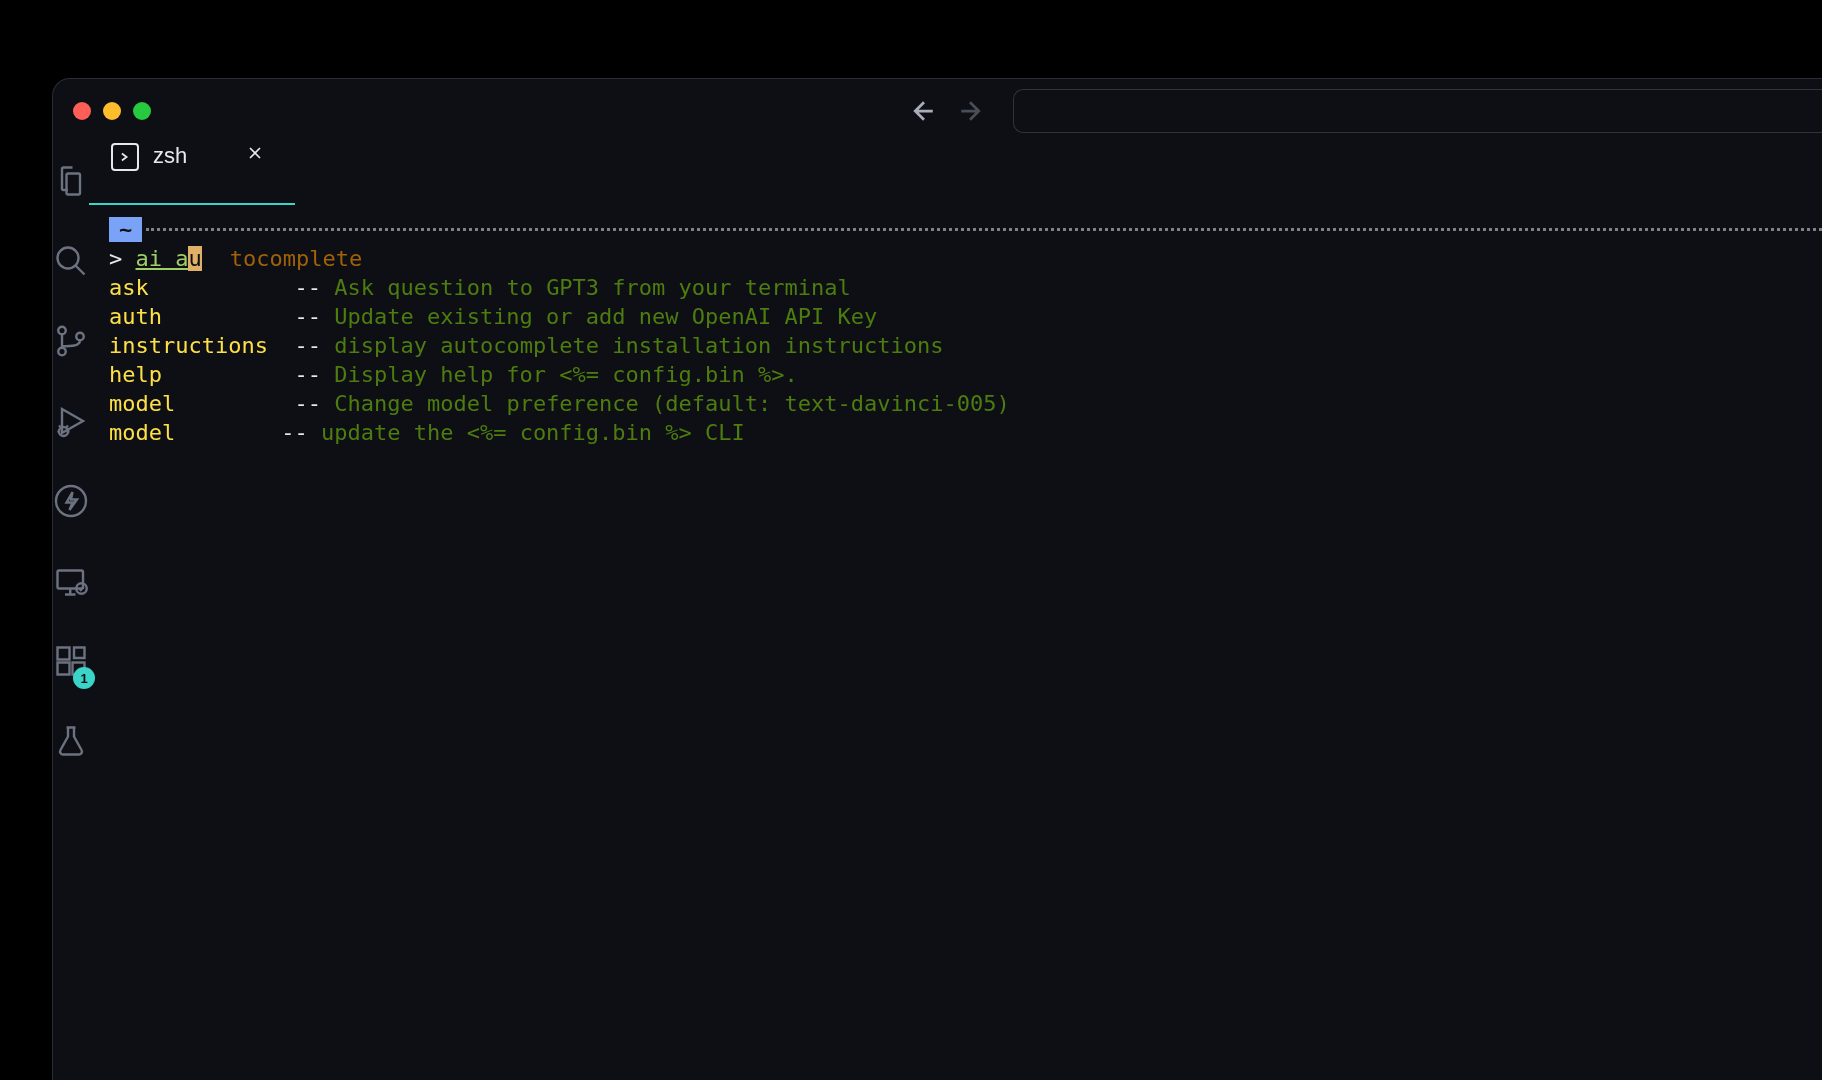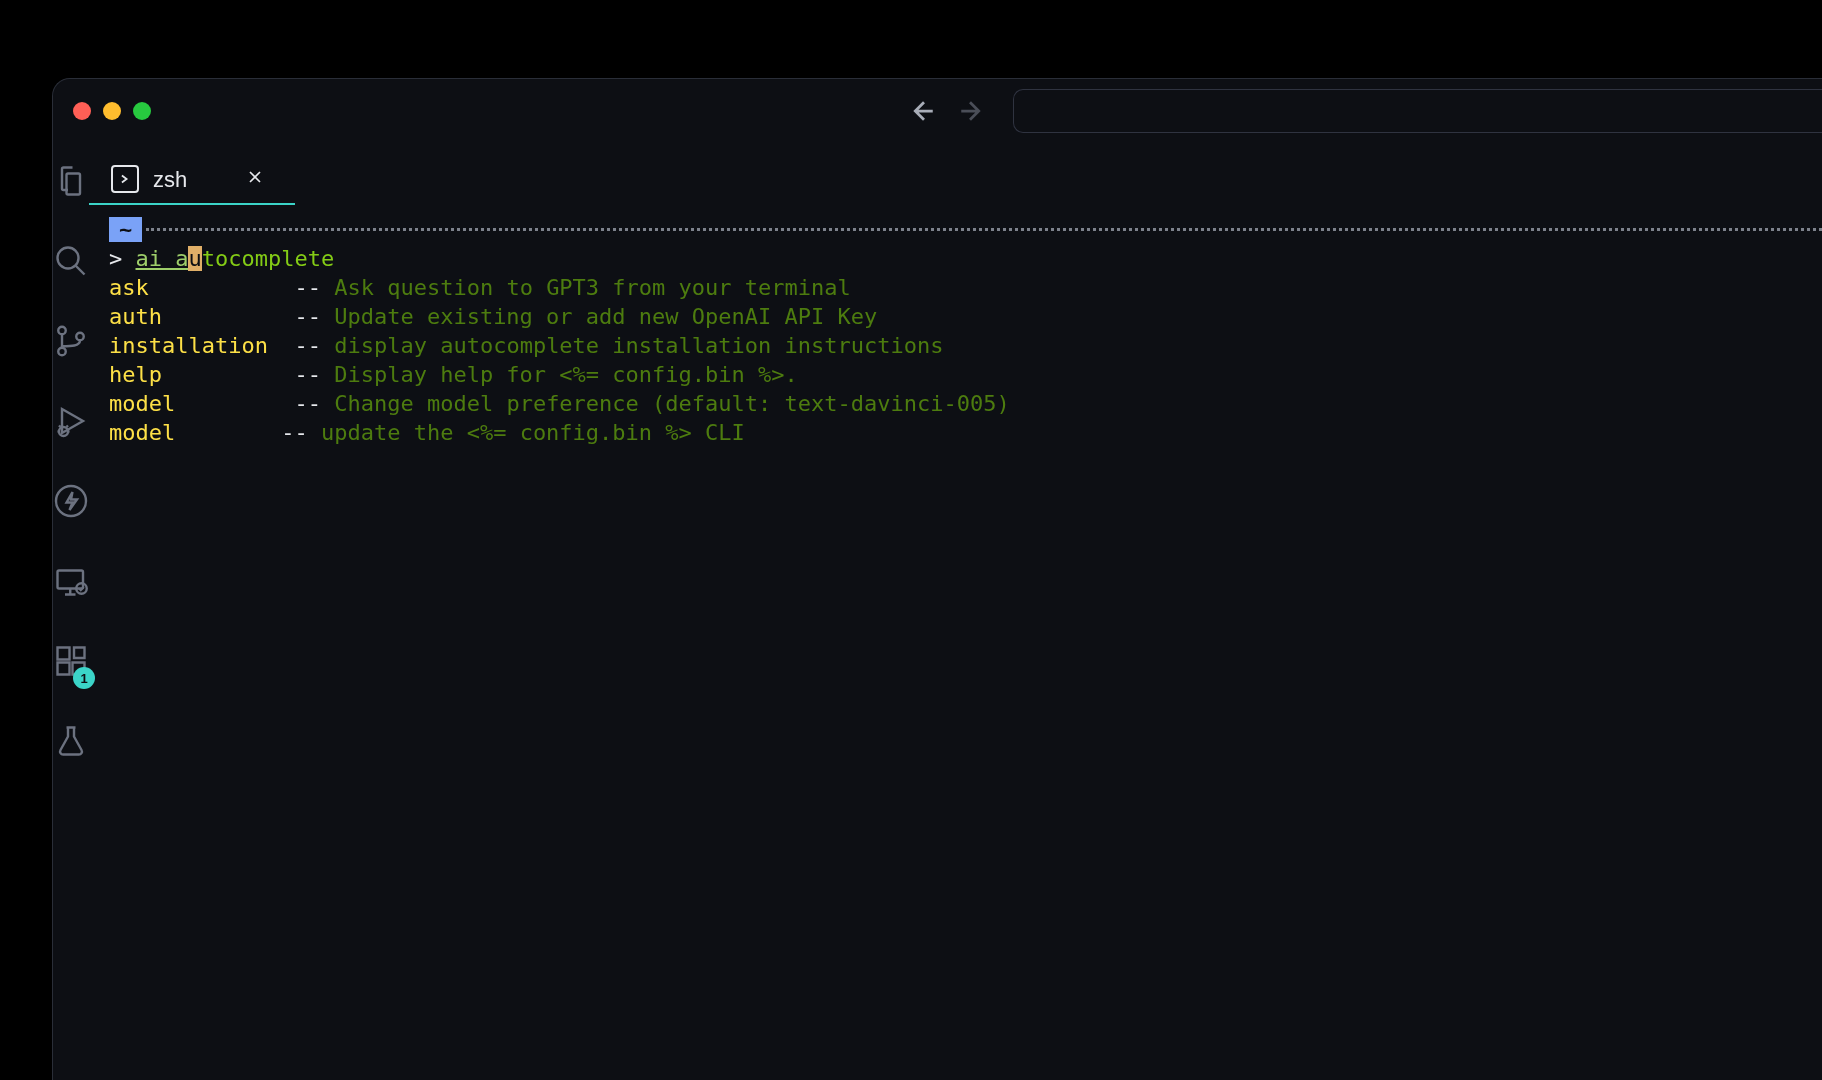--- a/index.html
+++ b/index.html
@@ -92,21 +92,21 @@
 .editor-area { flex: 1; display: flex; flex-direction: column; }
 .tabbar {
   height: 62px;
   display: flex;
   align-items: flex-end;
   padding-left: 0;
   position: relative;
 }
 .tab {
   display: flex;
-  align-items: flex-end;
+  align-items: flex-start;
   height: 62px;
   padding: 0 30px 12px 22px;
   gap: 14px;
   color: #e6e8ec;
   font-size: 22px;
   font-family: -apple-system, 'Segoe UI', sans-serif;
   position: relative;
   cursor: pointer;
 }
 .tab.active::after {
@@ -150,21 +150,21 @@
   width: 2000px;
   margin-left: 4px;
   margin-bottom: 4px;
 }
 .cmd-prompt { color: #e6e8ec; }
 .cmd-green { color: #9ece6a; text-decoration: underline; }
 .cursor-block {
   background: #e0af68;
   color: #0d0f14;
 }
-.suggest { color: #84cc16; }
+.suggest { color: #a16207; padding-left: 28px; }
 .comp-cmd { color: #fde047; }
 .comp-desc { color: #4d7c0f; }
 </style>
 </head>
 <body>
 
 <div class="window">
 
   <div class="titlebar">
     <div class="traffic-lights">
@@ -255,21 +255,21 @@
                 <path d="M18 6 6 18M6 6l12 12"></path>
               </svg>
           </span>
         </div>
       </div>
 
       <div class="terminal"><span class="prompt-bg">~</span><span class="dotted-line"></span>
 <span class="cmd-prompt">&gt;</span> <span class="cmd-green">ai a</span><span class="cursor-block">u</span><span class="suggest">tocomplete</span>
 <span class="comp-cmd">ask</span><span>           </span>-- <span class="comp-desc">Ask question to GPT3 from your terminal</span>
 <span class="comp-cmd">auth</span><span>          </span>-- <span class="comp-desc">Update existing or add new OpenAI API Key</span>
-<span class="comp-cmd">installation</span><span>  </span>-- <span class="comp-desc">display autocomplete installation instructions</span>
+<span class="comp-cmd">instructions</span><span>  </span>-- <span class="comp-desc">display autocomplete installation instructions</span>
 <span class="comp-cmd">help</span><span>          </span>-- <span class="comp-desc">Display help for &lt;%= config.bin %&gt;.</span>
 <span class="comp-cmd">model</span><span>         </span>-- <span class="comp-desc">Change model preference (default: text-davinci-005)</span>
 <span class="comp-cmd">model</span><span>        </span>-- <span class="comp-desc">update the &lt;%= config.bin %&gt; CLI</span>
 </div>
 
     </div>
   </div>
 </div>
 
 </body></html>

